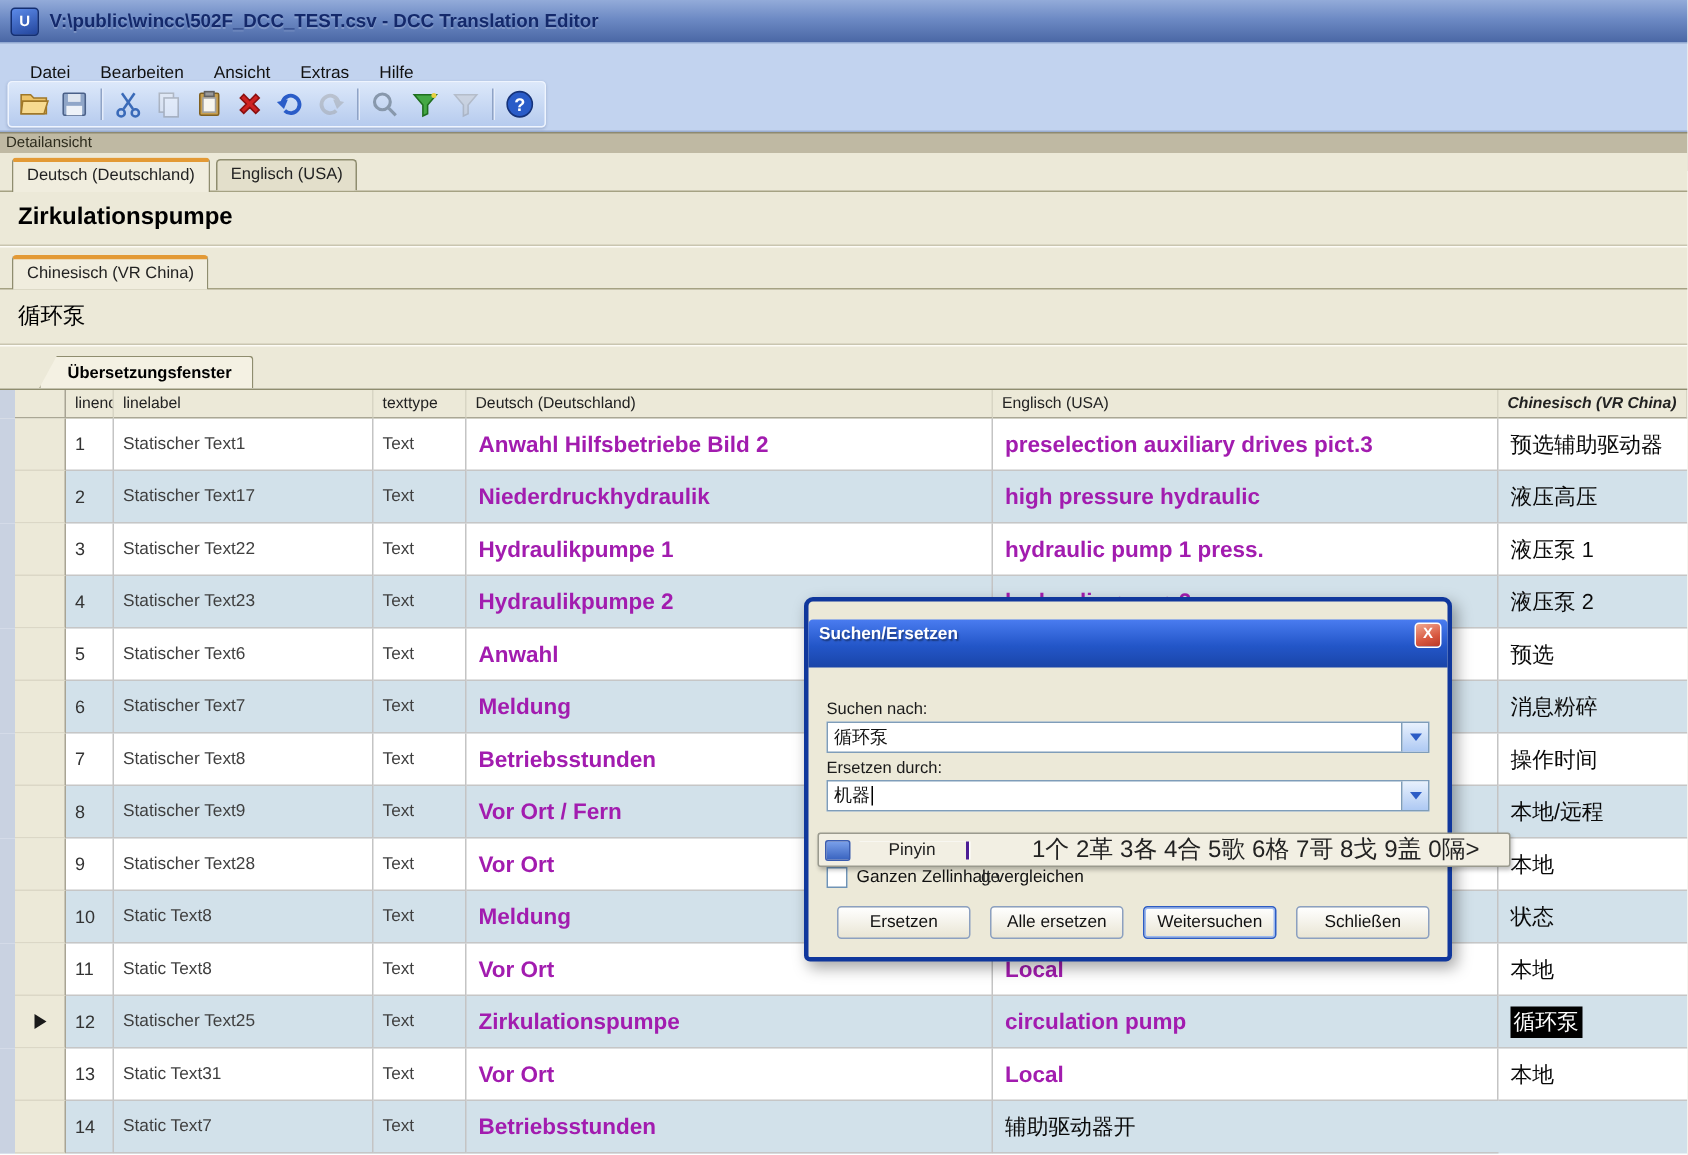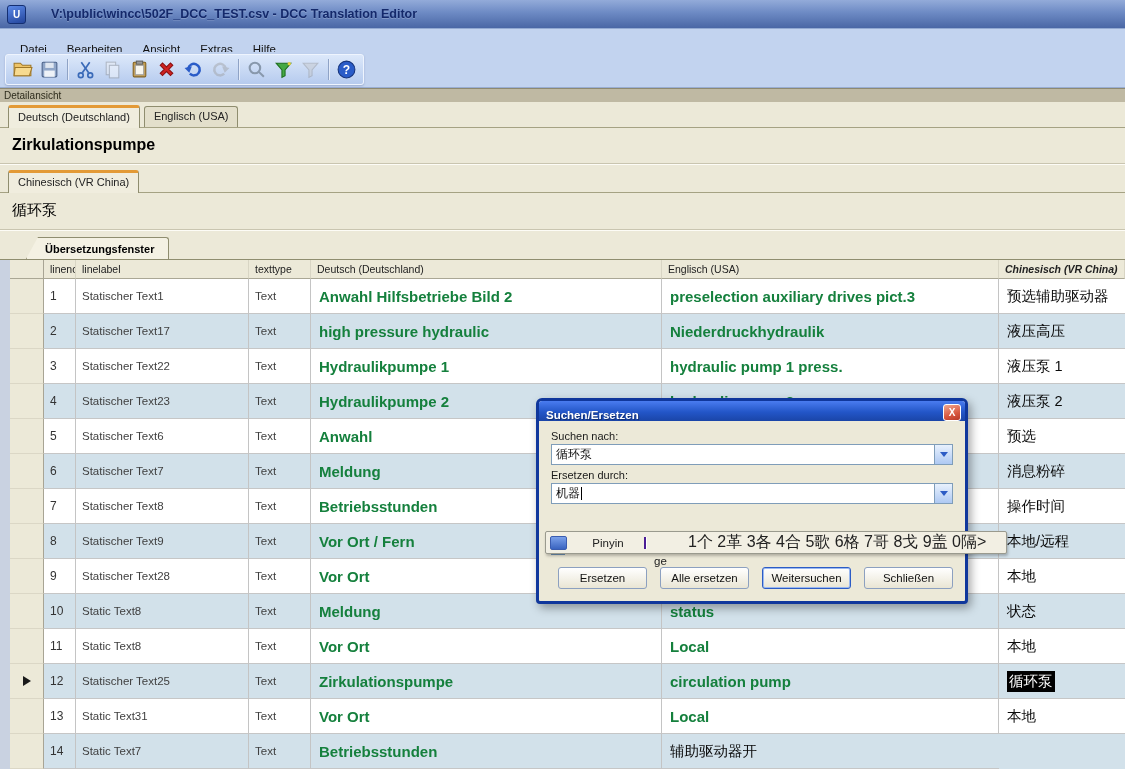--- a/index.html
+++ b/index.html
@@ -5,21 +5,21 @@
   html,body{margin:0;padding:0;}
   body{width:1125px;height:770px;overflow:hidden;font-family:"Liberation Sans",sans-serif;background:#ece9d8;position:relative;}
   #app{position:absolute;inset:0;}
 
   
   .titlebar{position:absolute;left:0;top:0;width:100%;height:28px;
     background:linear-gradient(180deg,#93abd9 0%,#6d8ac4 45%,#4a67a5 100%);
     display:flex;align-items:center;gap:7px;padding-left:7px;box-sizing:border-box;}
   .app-icon{width:17px;height:17px;border-radius:3px;background:linear-gradient(160deg,#5c8ae8,#23459c);
     border:1px solid #142f72;color:#fff;font-weight:bold;font-size:10px;display:flex;align-items:center;justify-content:center;}
-  .title-text{font-size:12.5px;font-weight:bold;color:#14296b;text-shadow:0 1px 0 rgba(255,255,255,.2);white-space:nowrap;margin-left:18px;}
+  .title-text{font-size:12.5px;font-weight:bold;color:#14296b;text-shadow:0 1px 0 rgba(255,255,255,.2);white-space:nowrap;}
 
   
   .menubar{position:absolute;left:0;top:28px;width:100%;height:24px;background:#c2d3ef;
     border-top:1px solid #93aad2;display:flex;align-items:center;padding-left:10px;box-sizing:border-box;}
   .menu-item{font-size:11.5px;color:#111;padding:4px 10px;cursor:default;margin-top:16px;}
 
   
   .toolbar{position:absolute;left:0;top:52px;width:100%;height:36px;background:#c2d3ef;
     border-bottom:1px solid #9aaed2;display:flex;align-items:center;padding-left:5px;box-sizing:border-box;}
   .tool-strip{display:flex;align-items:center;background:linear-gradient(180deg,#dce8fa,#b6cbee);
@@ -56,35 +56,35 @@
   .ghead .gstrip,.grow .gstrip{background:#c9d2e1;border:none;}
   .ghead .gsel{background:#ece9d8;border-bottom:1px solid #aaa795;border-right:1px solid #a8a494;}
   .grow{height:35px;background:#fff;}
   .grow.alt{background:#d2e1ea;}
   .grow .gsel{background:#ece9d8;border-bottom:1px solid #dbd7c6;border-right:1px solid #a8a494;
     display:flex;align-items:center;justify-content:center;}
   .cell{display:flex;align-items:center;padding-left:6px;border-right:1px solid #c4c4c4;border-bottom:1px solid #c6c6c6;
     overflow:hidden;white-space:nowrap;box-sizing:border-box;}
   .c-meta{font-size:11.5px;color:#3f3f3f;}
   .c-no{font-size:12px;color:#333;}
-  .c-de,.c-en{font-size:15px;font-weight:bold;color:#15803d;padding-left:8px;}
+  .c-de,.c-en{font-size:15px;font-weight:bold;color:#a21caf;padding-left:8px;}
   .c-zh{font-size:14.5px;color:#0a0a0a;padding-left:8px;border-right:none;}
   .hlzh{background:#000;color:#fff;padding:1px 2px;}
   .row-arrow{width:0;height:0;border-left:8px solid #1a1a1a;border-top:5px solid transparent;border-bottom:5px solid transparent;}
 
   
   .dialog{position:absolute;left:536px;top:398px;width:426px;z-index:20;background:#ece9d8;
     border:3px solid #10379c;border-radius:6px 6px 4px 4px;box-shadow:3px 4px 10px rgba(0,0,0,.35);}
   .dlg-title{height:20px;background:linear-gradient(180deg,#4a7cf0 0%,#2356c8 55%,#1a45a8 100%);
-    display:flex;align-items:flex-end;justify-content:space-between;padding:0 4px 0 7px;border-radius:3px 3px 0 0;}
+    display:flex;align-items:center;justify-content:space-between;padding:0 4px 12px 7px;border-radius:3px 3px 0 0;margin-top:12px;}
   .dlg-title-text{color:#fff;font-weight:bold;font-size:11.5px;text-shadow:1px 1px 1px rgba(0,0,0,.4);}
   .dlg-close{width:16px;height:15px;border:1px solid #fff;border-radius:3px;
     background:linear-gradient(160deg,#f0a890,#d85840 60%,#b83828);color:#fff;font-size:10px;font-weight:bold;
     display:flex;align-items:center;justify-content:center;line-height:1;}
-  .dlg-body{position:relative;padding:7px 12px 12px;}
+  .dlg-body{position:relative;padding:20px 12px 12px;}
   .dlg-label{font-size:11px;color:#1a1a1a;margin:2px 0 2px;}
   .combo{height:19px;background:#fff;border:1px solid #7f9db9;display:flex;align-items:stretch;margin-bottom:4px;}
   .combo-text{flex:1;font-size:12px;color:#111;display:flex;align-items:center;padding-left:4px;overflow:hidden;white-space:nowrap;}
   .caret{display:inline-block;width:1px;height:13px;background:#000;margin-left:1px;}
   .combo-btn{width:17px;background:linear-gradient(180deg,#e8f1fd,#aec9f3);border-left:1px solid #7f9db9;
     display:flex;align-items:center;justify-content:center;}
   .combo-btn i{width:0;height:0;border-left:4px solid transparent;border-right:4px solid transparent;border-top:5px solid #2c5cc5;}
   .ime-bar{position:absolute;left:6px;top:110px;width:460px;height:21px;background:#f2efe3;border:1px solid #9a9a8e;
     border-radius:2px;display:flex;align-items:center;font-size:11.5px;color:#222;
     box-shadow:1px 2px 3px rgba(0,0,0,.25);z-index:5;}
@@ -237,22 +237,22 @@
             <div class="cell c-de">Anwahl Hilfsbetriebe Bild 2</div>
             <div class="cell c-en">preselection auxiliary drives pict.3</div>
             <div class="cell c-zh">预选辅助驱动器</div>
           </div>
           <div class="grid-cols grow alt">
             <div class="gstrip"></div>
             <div class="gsel"></div>
             <div class="cell c-meta c-no">2</div>
             <div class="cell c-meta">Statischer Text17</div>
             <div class="cell c-meta">Text</div>
+            <div class="cell c-de">Niederdruckhydraulik</div>
             <div class="cell c-en">high pressure hydraulic</div>
-            <div class="cell c-de">Niederdruckhydraulik</div>
             <div class="cell c-zh">液压高压</div>
           </div>
           <div class="grid-cols grow">
             <div class="gstrip"></div>
             <div class="gsel"></div>
             <div class="cell c-meta c-no">3</div>
             <div class="cell c-meta">Statischer Text22</div>
             <div class="cell c-meta">Text</div>
             <div class="cell c-de">Hydraulikpumpe 1</div>
             <div class="cell c-en">hydraulic pump 1 press.</div>

